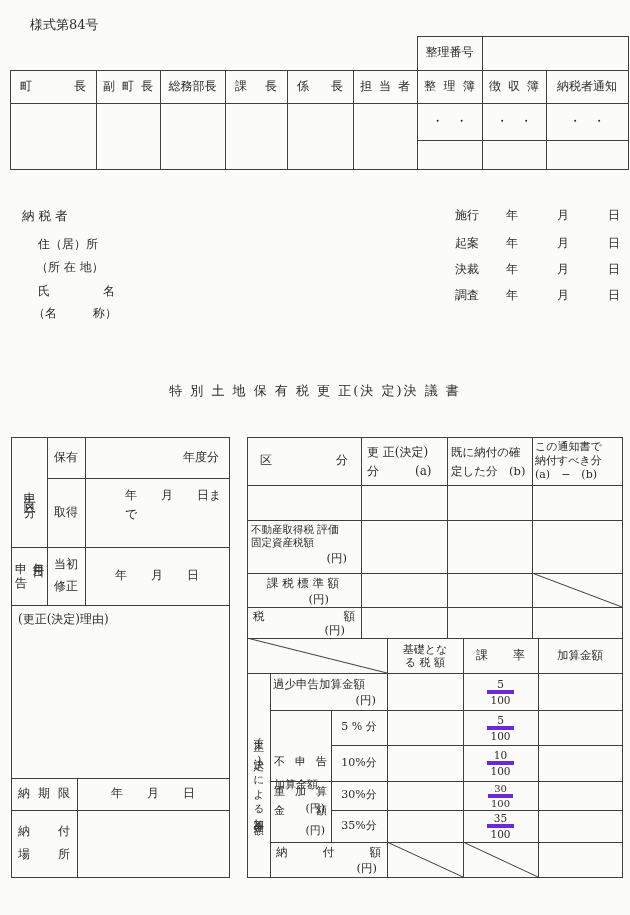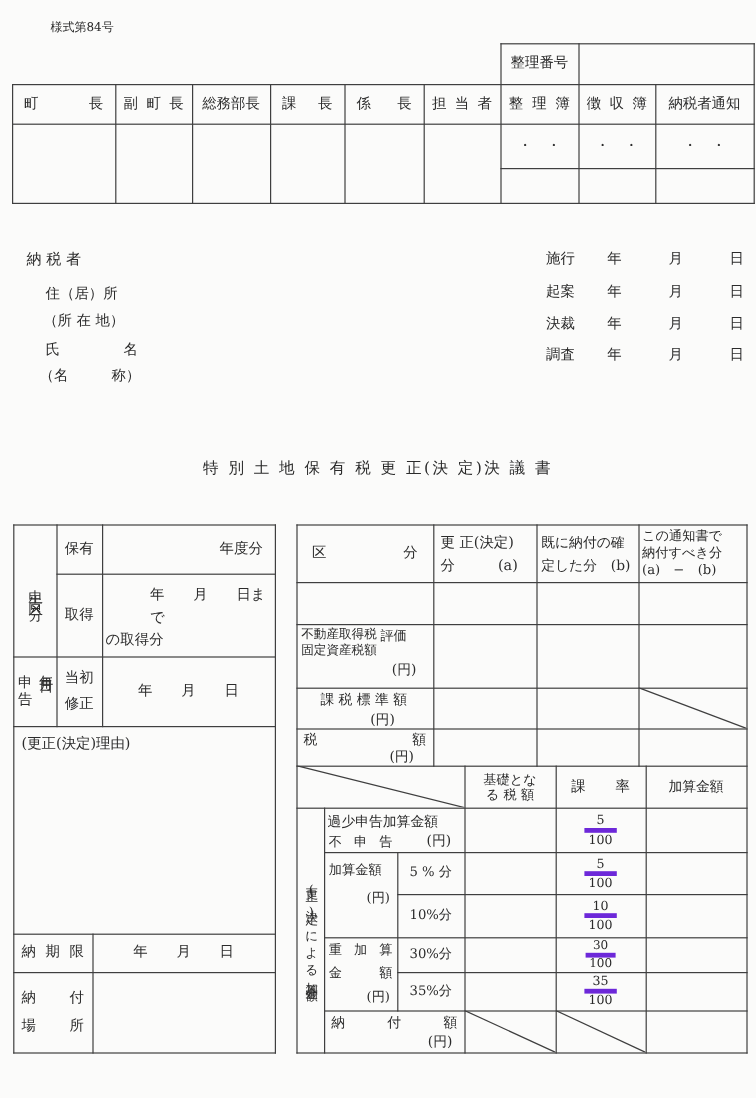--- a/index.html
+++ b/index.html
@@ -18,21 +18,21 @@
   .blk{position:absolute;font-size:12px;line-height:1.3;}
   .fd{border-top:4px solid #6d28d9;padding:0 3px;}
   .diag{position:absolute;}
   svg line{stroke:#3f3f3f;stroke-width:1;}
 </style>
 </head>
 <body>
 
 <div class="page">
 
-  <span class="t" style="left:42px;top:17px;font-size:10px">様式第84号</span>
+  <span class="t" style="left:30px;top:17px;font-size:13px">様式第84号</span>
 
   <i class="l" style="left:417px;top:36px;width:212px;height:1px"></i>
   <i class="l" style="left:10px;top:70px;width:619px;height:1px"></i>
   <i class="l" style="left:10px;top:103px;width:619px;height:1px"></i>
   <i class="l" style="left:417px;top:140px;width:212px;height:1px"></i>
   <i class="l" style="left:10px;top:169px;width:619px;height:1px"></i>
   <i class="l" style="left:10px;top:70px;width:1px;height:100px"></i>
   <i class="l" style="left:96px;top:70px;width:1px;height:100px"></i>
   <i class="l" style="left:160px;top:70px;width:1px;height:100px"></i>
   <i class="l" style="left:225px;top:70px;width:1px;height:100px"></i>
@@ -112,21 +112,20 @@
   <i class="l" style="left:77px;top:778px;width:1px;height:100px"></i>
 
   <div class="c" style="left:11px;top:437px;width:36px;height:110px">
       <span class="vert" style="letter-spacing:5px">申告区分</span>
     </div>
   <div class="c" style="left:47px;top:437px;width:38px;height:41px">保有</div>
   <div class="c right" style="left:85px;top:437px;width:144px;height:41px;padding-right:10px;box-sizing:border-box">年度分</div>
   <div class="c" style="left:47px;top:478px;width:38px;height:69px">取得</div>
   <div class="blk" style="left:85px;top:486px;width:144px;line-height:19px">
     <div style="padding-left:40px">年　　月　　日まで</div>
-    <div style="padding-left:3px">の取得分</div>
   </div>
   <div class="c" style="left:11px;top:547px;width:36px;height:58px;gap:2px">
     <span class="vert" style="height:46px;letter-spacing:14px">申告</span>
     <span class="vert" style="height:46px;letter-spacing:2px">年月日</span>
   </div>
   <div class="c col" style="left:47px;top:547px;width:38px;height:58px;line-height:1.8">
     <div>当初</div>
     <div>修正</div>
   </div>
   <div class="c" style="left:85px;top:547px;width:144px;height:58px">年　　月　　日</div>
@@ -227,21 +226,21 @@
 
   <div class="c" style="left:247px;top:673px;width:23px;height:204px">
       <span class="vert" style="font-size:10.5px;letter-spacing:2px">更正(決定)による加算金額</span>
     </div>
 
   <div class="blk" style="left:270px;top:676px;width:117px;padding:0 3px;box-sizing:border-box;font-size:11.5px;line-height:16px">
     <div>過少申告加算金額</div>
     <div class="r" style="padding-right:8px">(円)</div>
   </div>
 
-  <div class="c col" style="left:270px;top:690px;width:61px;height:71px;align-items:stretch;justify-content:space-between;padding:5px 4px;box-sizing:border-box;font-size:11px">
+  <div class="c col" style="left:270px;top:750px;width:61px;height:71px;align-items:stretch;justify-content:space-between;padding:5px 4px;box-sizing:border-box;font-size:11px">
     <div class="jf" style="flex:none">不 申 告</div>
     <div>加算金額</div>
     <div class="r" style="padding-right:2px">(円)</div>
   </div>
   <div class="c" style="left:331px;top:710px;width:56px;height:35px;font-size:11px">5 % 分</div>
   <div class="c" style="left:331px;top:745px;width:56px;height:36px;font-size:11px">10%分</div>
 
   <div class="c col" style="left:270px;top:781px;width:61px;height:61px;align-items:stretch;justify-content:space-between;padding:4px 4px;box-sizing:border-box;font-size:11px">
     <div class="jf" style="flex:none">重 加 算</div>
     <div class="jf" style="flex:none">金 額</div>

